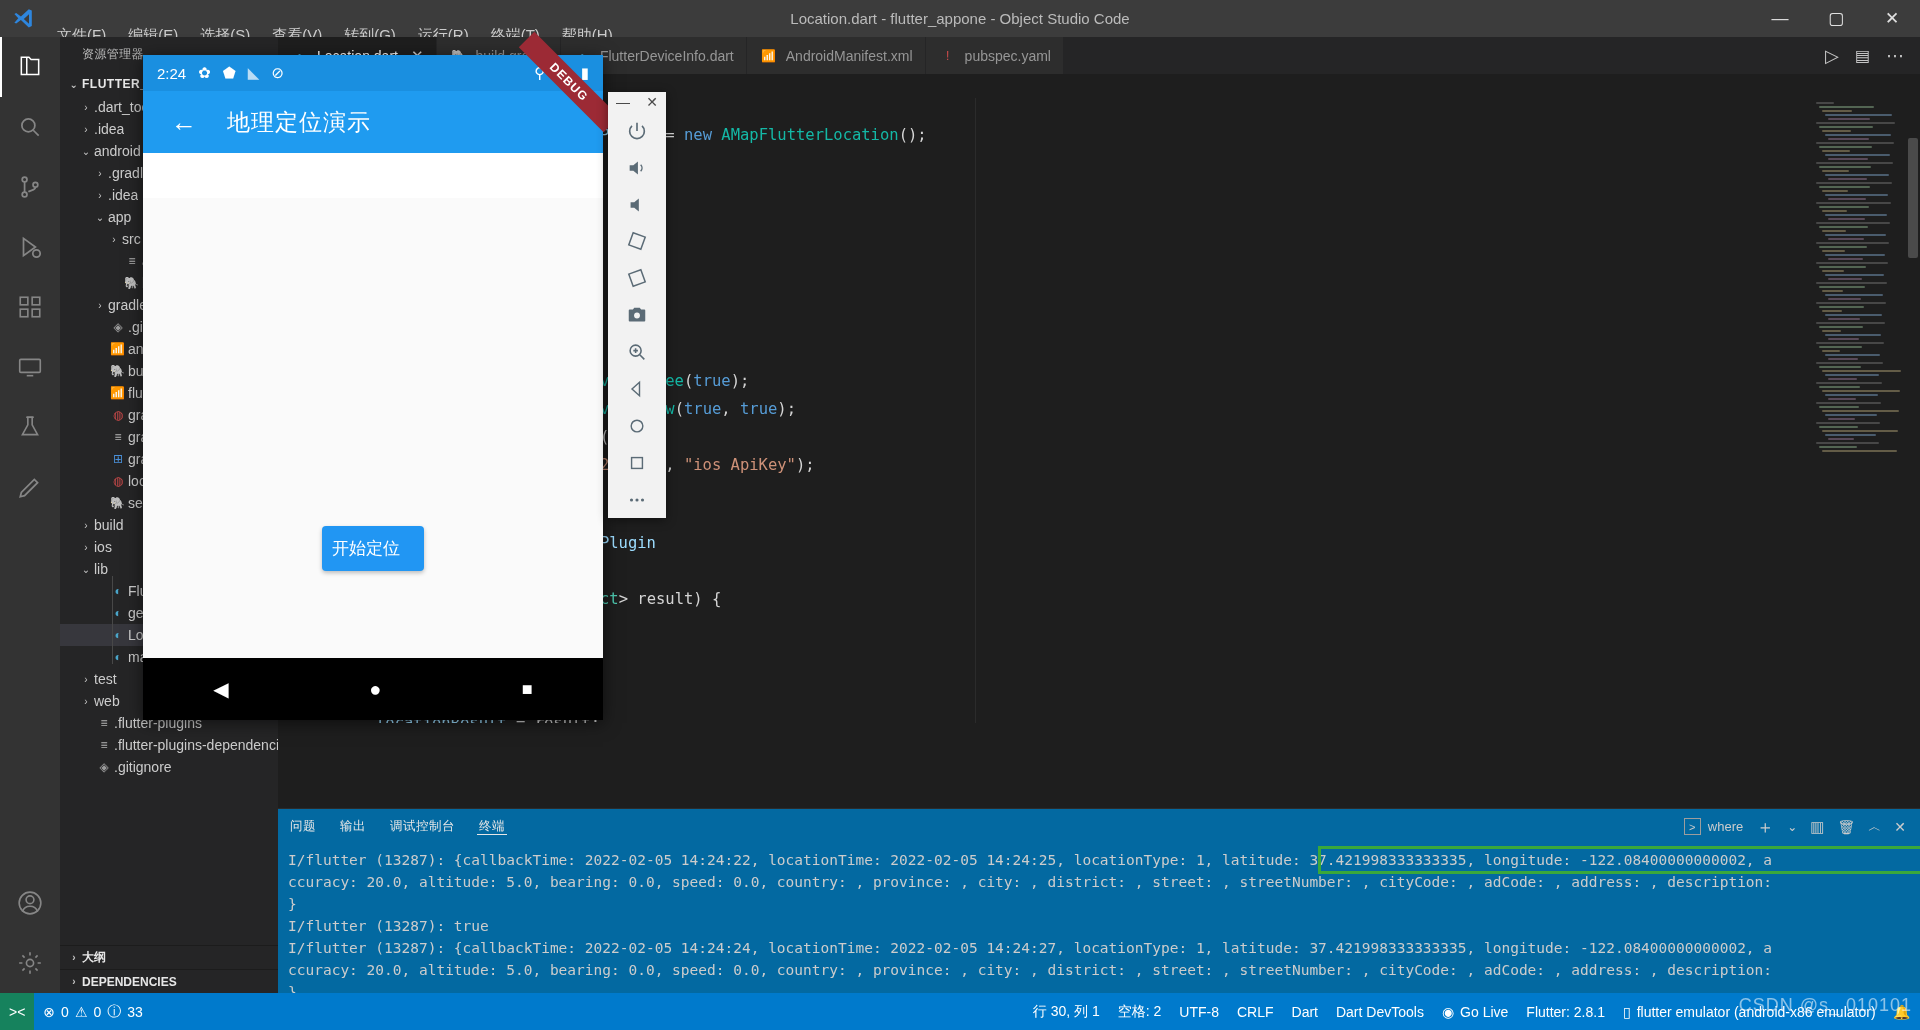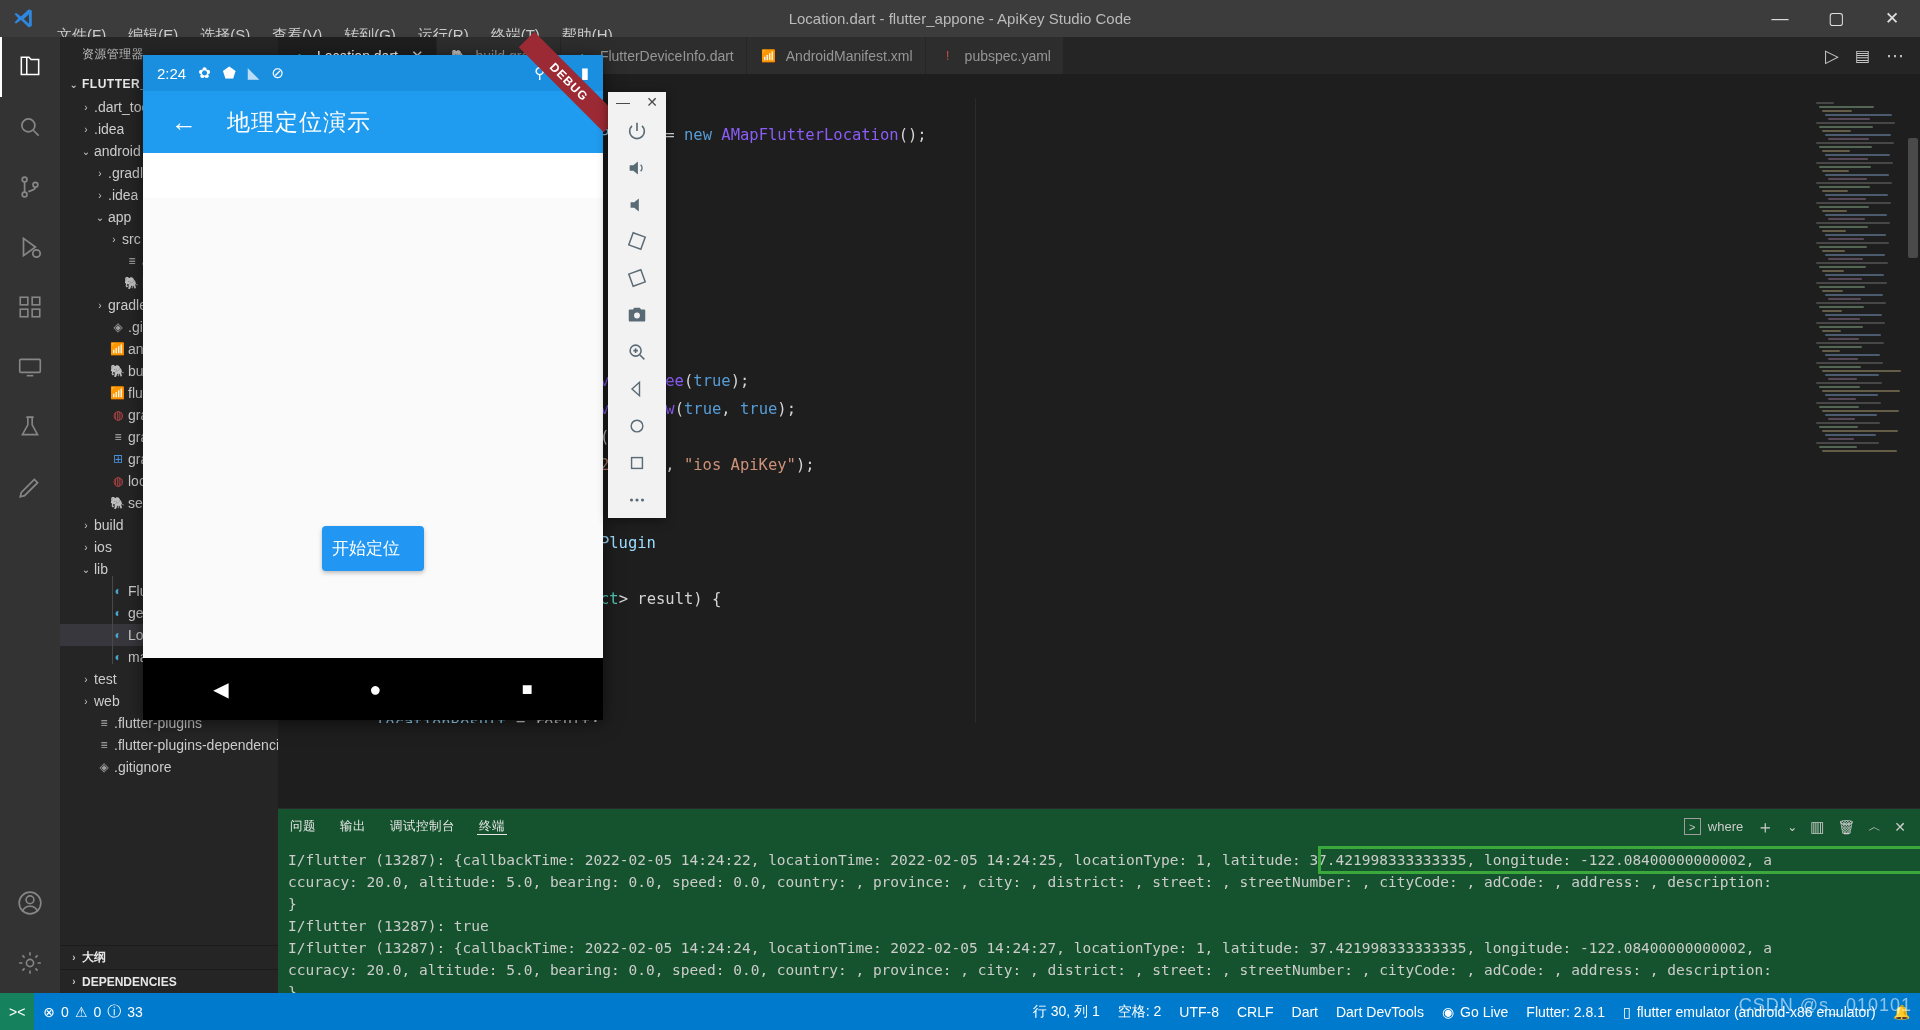--- a/index.html
+++ b/index.html
@@ -72,34 +72,34 @@
   .tabs-right { margin-left: auto; display: flex; align-items: center; gap: 16px; padding: 0 16px; color: #c5c5c5; }
 
   .breadcrumbs { height: 24px; display: flex; align-items: center; gap: 6px; padding-left: 22px; font-size: 14px; color: #a9a9a9; }
 
   .codepane { position: absolute; top: 61px; left: 0; right: 0; bottom: 270px; overflow: hidden; }
   .codeline {
     position: absolute; left: 0; font-family: "DejaVu Sans Mono", "Liberation Mono", monospace;
     font-size: 15.5px; white-space: pre; color: #d4d4d4;
   }
   .k-kw { color: #569cd6; }
-  .k-fn { color: #8b5cf6; text-align: right; }
+  .k-fn { color: #14b8a6; text-align: right; }
   .k-str { color: #ce9178; }
   .k-grn { color: #6a9955; }
   .k-var { color: #9cdcfe; }
   .k-typ { color: #4ec9b0; }
 
   .minimap { position: absolute; top: 61px; right: 14px; width: 92px; height: 480px; opacity: .55; }
   .mm-line { position: absolute; height: 2px; border-radius: 1px; }
   .editor-vsplit { position: absolute; top: 61px; left: 697px; width: 1px; bottom: 270px; background: #2b2b2b; }
   .scrollbar-v { position: absolute; right: 0; top: 61px; width: 14px; bottom: 270px; }
   .scroll-thumb { position: absolute; right: 2px; width: 10px; background: #4a4a4a; border-radius: 2px; }
 
   
-  .panel { position: absolute; left: 278px; right: 0; top: 808px; height: 185px; background: #14532d; border-top: 1px solid #2b2b2b; }
+  .panel { position: absolute; left: 278px; right: 0; top: 808px; height: 185px; background: #0369a1; border-top: 1px solid #2b2b2b; }
   .panel-head { height: 35px; display: flex; align-items: center; font-size: 12.5px; color: #e7e7e7; }
   .panel-tab { padding: 0 12px; letter-spacing: .5px; position: relative; }
   .panel-tab.active { color: #e7e7e7; }
   .panel-tab.active::after { content: ""; position: absolute; left: 10px; right: 10px; bottom: 0; height: 1px; background: #e7e7e7; }
   .panel-tools { margin-left: auto; display: flex; align-items: center; gap: 13px; padding-right: 14px; color: #cccccc; font-size: 14px; }
   .shell-pill { display: flex; align-items: center; gap: 7px; font-size: 13px; color: #cccccc; }
   .shell-box { width: 17px; height: 17px; border: 1px solid #9d9d9d; display:flex; align-items:center; justify-content:center; font-size: 11px; }
   .term-body { position: absolute; top: 35px; left: 0; right: 0; bottom: 0; overflow: hidden; }
   .termline {
     position: absolute; font-family: "DejaVu Sans Mono", "Liberation Mono", monospace;
@@ -168,21 +168,21 @@
         </svg>
     </div>
     <div class="menu-item">文件(F)</div>
     <div class="menu-item">编辑(E)</div>
     <div class="menu-item">选择(S)</div>
     <div class="menu-item">查看(V)</div>
     <div class="menu-item">转到(G)</div>
     <div class="menu-item">运行(R)</div>
     <div class="menu-item">终端(T)</div>
     <div class="menu-item">帮助(H)</div>
-    <div class="window-title">Location.dart - flutter_appone - ApiKey Studio Code</div>
+    <div class="window-title">Location.dart - flutter_appone - Object Studio Code</div>
     <div class="win-ctrls">
       <div class="win-btn">—</div>
       <div class="win-btn">▢</div>
       <div class="win-btn close">✕</div>
     </div>
   </div>
 
   <div class="activitybar">
     <div class="act-icon active">
       <svg width="26" height="26" viewBox="0 0 24 24" fill="none" stroke="currentColor" stroke-width="1.4">

